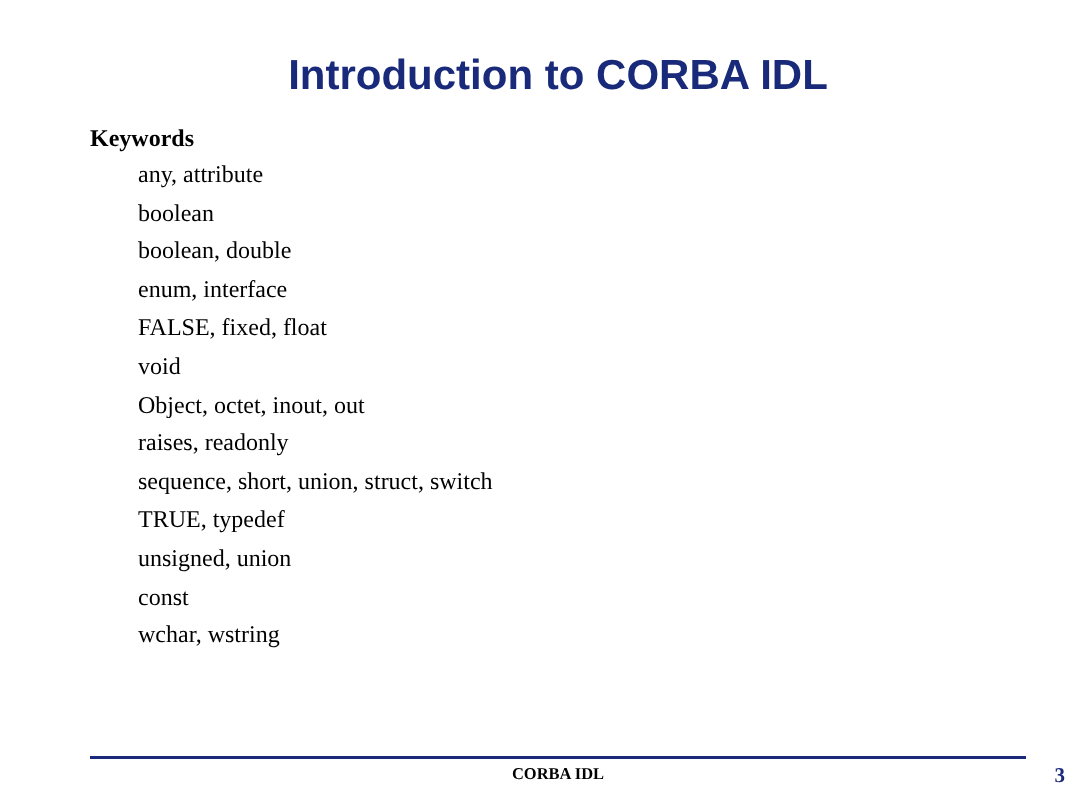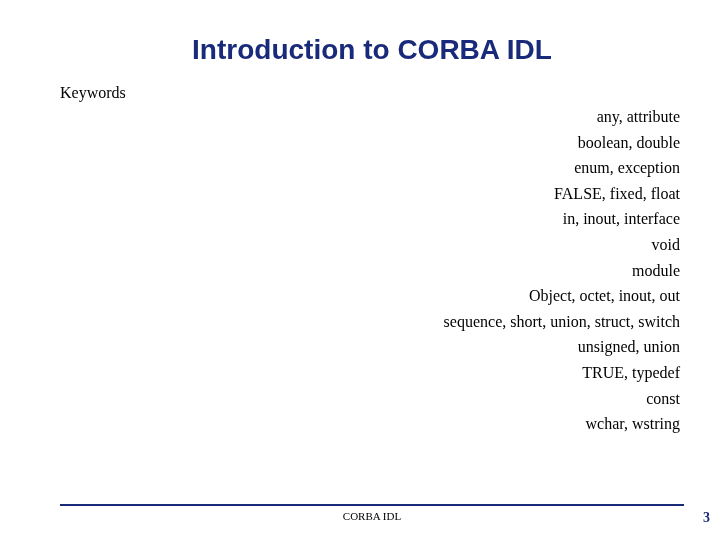--- a/index.html
+++ b/index.html
@@ -24,27 +24,26 @@
     .title {
       font-size: 28px;
       font-weight: bold;
       color: #1a2a7a;
       text-align: center;
       margin-bottom: 18px;
     }
     .section-label {
       font-family: "Times New Roman", Times, serif;
       font-size: 16px;
-      font-weight: normal;
+      font-weight: bold;
       color: #000;
       margin-bottom: 2px;
     }
     .keyword-list {
       padding-left: 28px;
-      text-align: right;
     }
     .keyword-line {
       font-family: "Times New Roman", Times, serif;
       font-size: 16px;
       color: #000;
       line-height: 1.35;
     }
     .footer {
       position: absolute;
       bottom: 22px;
@@ -52,21 +51,21 @@
       right: 40px;
     }
     .footer-line {
       border: none;
       border-top: 2px solid #1a2a7a;
       margin-bottom: 4px;
     }
     .footer-text {
       font-family: "Times New Roman", Times, serif;
       font-size: 11px;
-      font-weight: normal;
+      font-weight: bold;
       color: #000;
       text-align: center;
     }
     .page-number {
       position: absolute;
       bottom: 22px;
       right: 18px;
       font-family: "Times New Roman", Times, serif;
       font-size: 14px;
       font-weight: bold;
@@ -76,30 +75,30 @@
 </head>
 <body>
 
 <div class="slide">
   <h1 class="title">Introduction to CORBA IDL</h1>
 
   <div class="content">
     <div class="section-label">Keywords</div>
     <div class="keyword-list">
       <div class="keyword-line">any, attribute</div>
+      <div class="keyword-line">boolean</div>
       <div class="keyword-line">boolean, double</div>
-      <div class="keyword-line">enum, exception</div>
+      <div class="keyword-line">enum, interface</div>
       <div class="keyword-line">FALSE, fixed, float</div>
-      <div class="keyword-line">in, inout, interface</div>
       <div class="keyword-line">void</div>
-      <div class="keyword-line">module</div>
       <div class="keyword-line">Object, octet, inout, out</div>
+      <div class="keyword-line">raises, readonly</div>
       <div class="keyword-line">sequence, short, union, struct, switch</div>
+      <div class="keyword-line">TRUE, typedef</div>
       <div class="keyword-line">unsigned, union</div>
-      <div class="keyword-line">TRUE, typedef</div>
       <div class="keyword-line">const</div>
       <div class="keyword-line">wchar, wstring</div>
     </div>
   </div>
 
   <div class="footer">
     <hr class="footer-line">
     <div class="footer-text">CORBA IDL</div>
   </div>
 

